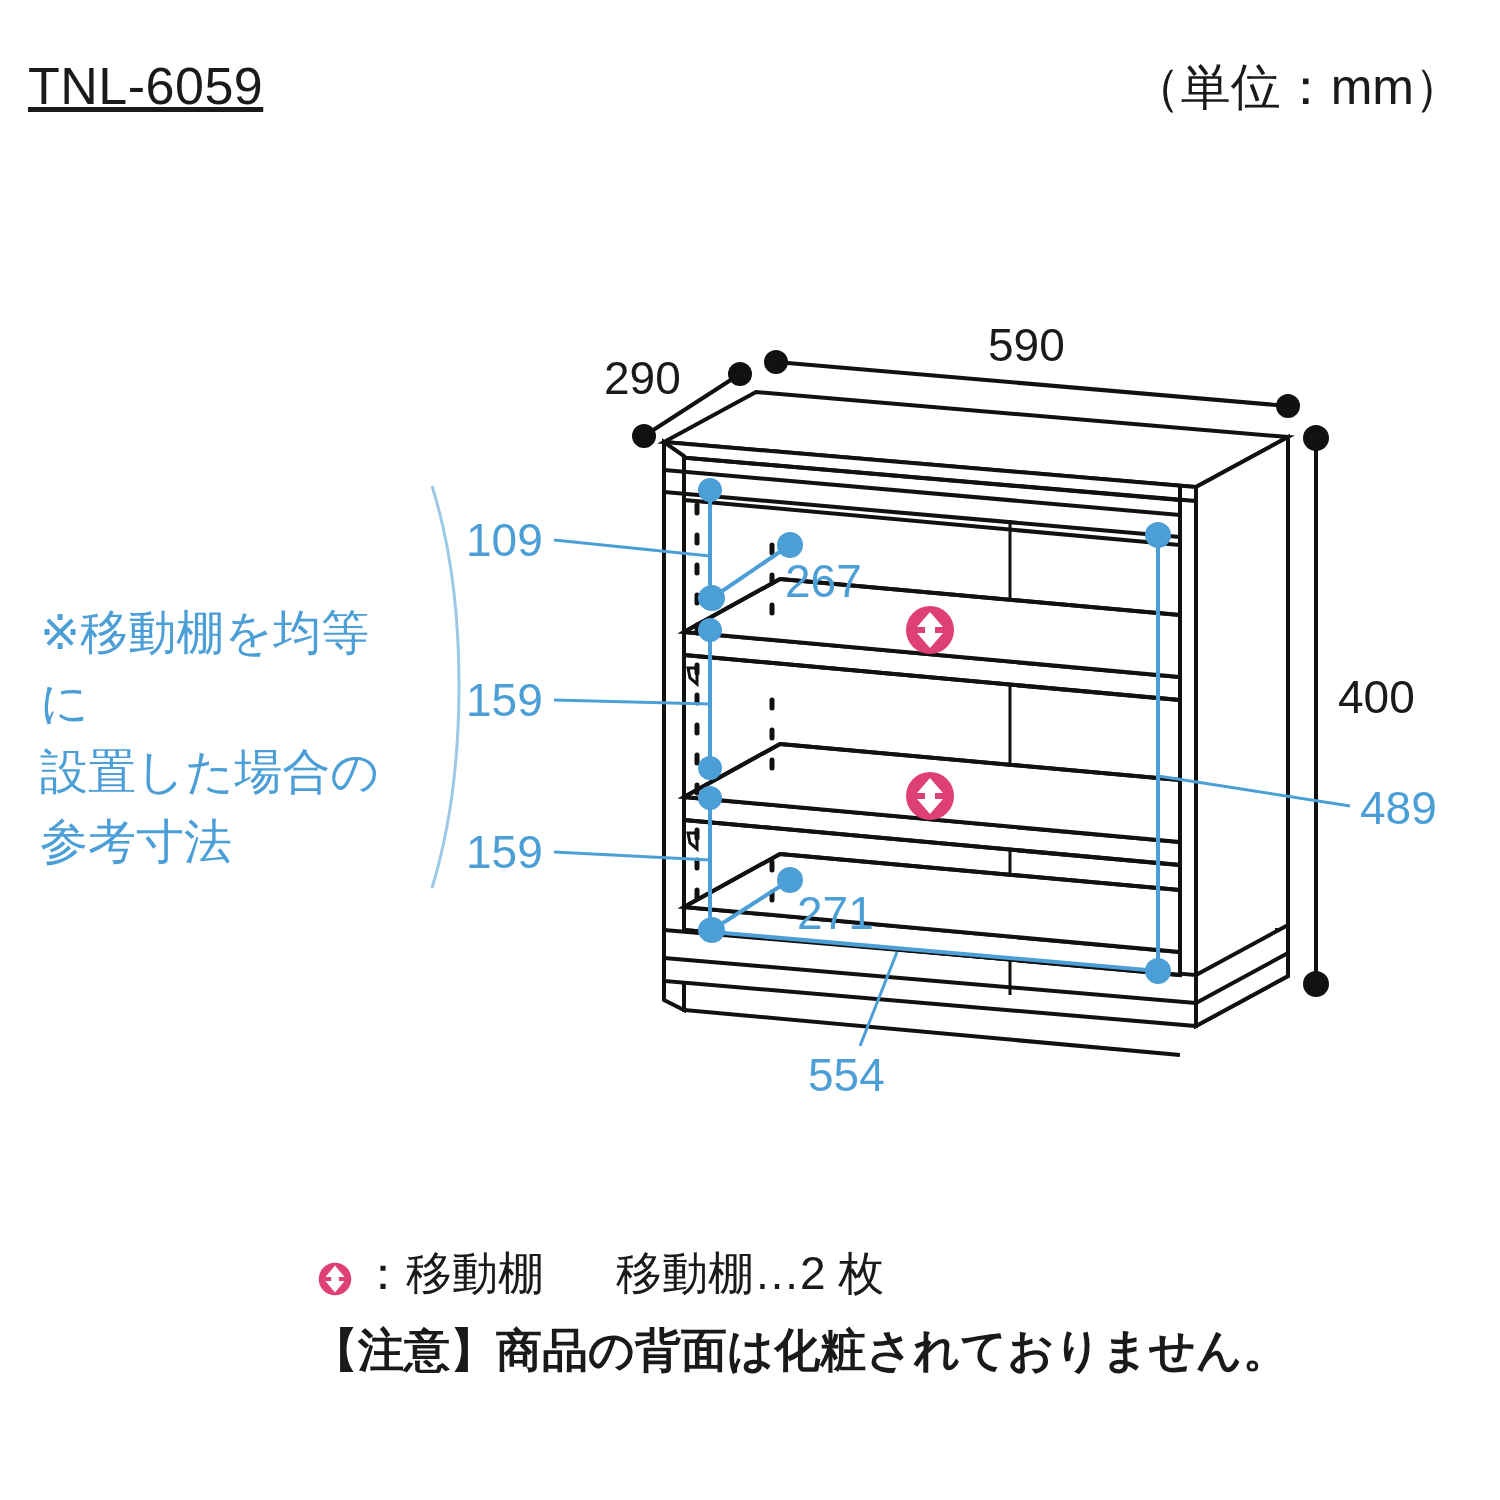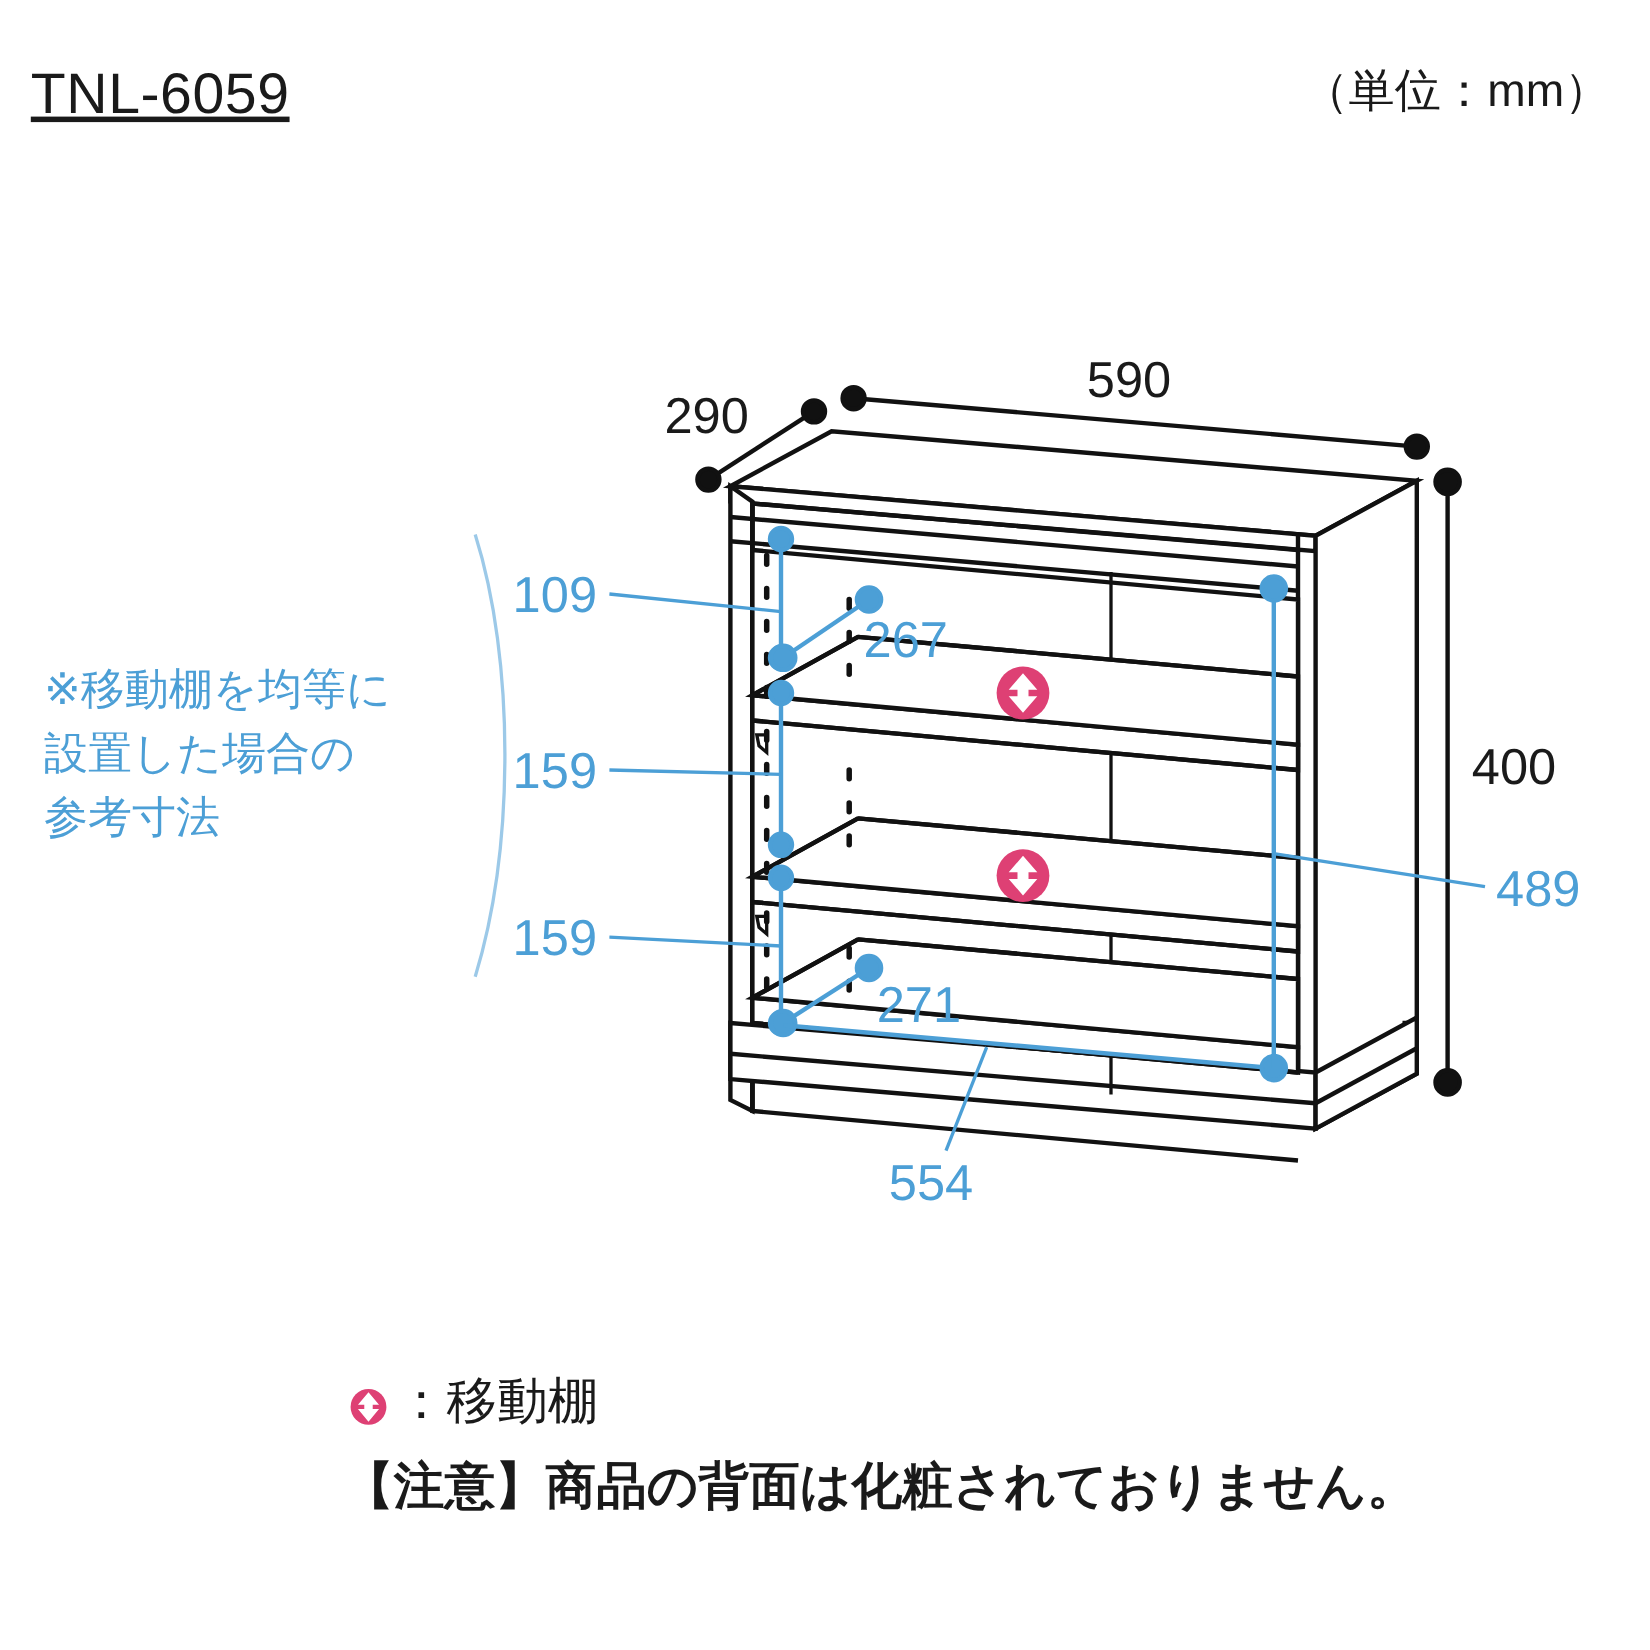--- a/index.html
+++ b/index.html
@@ -33,42 +33,42 @@
     font-size: 52px;
     letter-spacing: 0.5px;
     color: #1a1a1a;
     white-space: nowrap;
     text-decoration: underline;
   }
   .unit-note {
     position: absolute;
     right: 36px;
     top: 54px;
-    font-size: 42px;
+    font-size: 50px;
     color: #1a1a1a;
     white-space: nowrap;
   }
 
   
   #drawing {
     position: absolute;
     left: 0;
     top: 0;
     width: 1500px;
     height: 1500px;
     pointer-events: none;
   }
 
   
   .side-note {
     position: absolute;
     left: 40px;
     top: 598px;
     width: 360px;
-    font-size: 40px;
+    font-size: 48px;
     line-height: 1.45;
     color: #4c9fd6;
     text-align: left;
     white-space: pre-line;
   }
 
   
   .dim {
     position: absolute;
     white-space: nowrap;
@@ -304,20 +304,21 @@
     <div class="legend-row r1">
       <span class="legend-icon">
         <svg viewBox="0 0 48 48" width="46" height="46">
           <circle cx="24" cy="24" r="17" fill="#de4074"></circle>
           <path d="M24,10 L34,22 L28,22 L28,26 L34,26 L24,38 L14,26 L20,26 L20,22 L14,22 Z" fill="#ffffff"></path>
         </svg>
       </span>
       <span>：</span>
       <span>移動棚</span>
       <span class="legend-gap"></span>
+      <span>移動棚…2 枚</span>
     </div>
 
 
     <div class="legend-row r3">
       <span>【注意】商品の背面は化粧されておりません。</span>
     </div>
   </div>
 
 </div>
 

